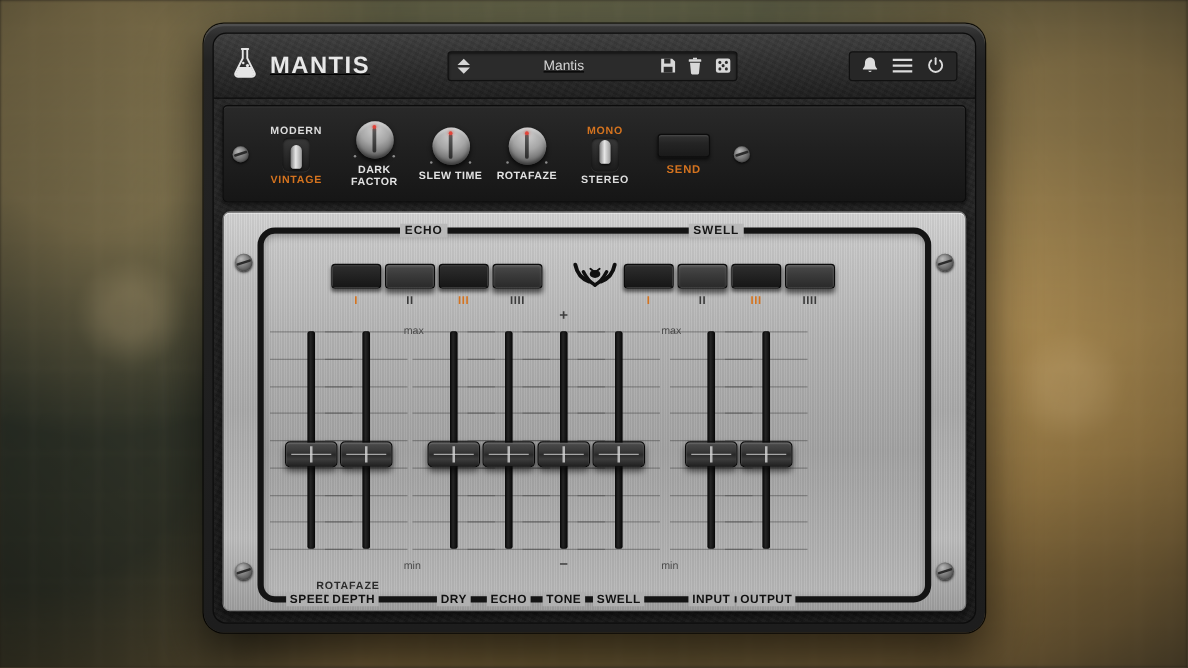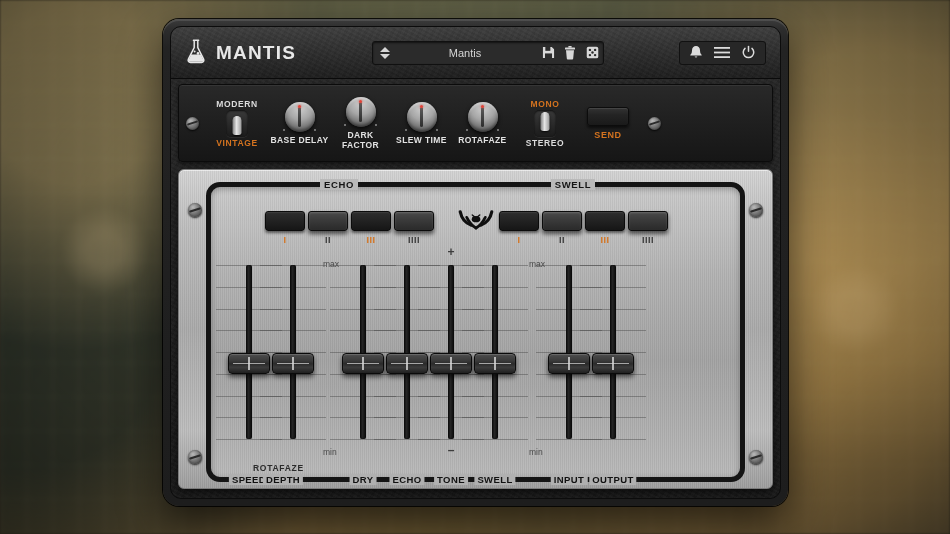--- a/index.html
+++ b/index.html
@@ -59,23 +59,24 @@
       repeating-linear-gradient(-63deg, rgba(255,255,255,.014) 0 3px, rgba(0,0,0,.02) 3px 6px),
       linear-gradient(180deg, #333 0%, #262626 10%, #1f1f1f 60%, #191919 100%);
     border: 1px solid #0c0c0c;
     overflow: hidden;
     position: relative;
   }
 
   
   #titlebar {
     height: 52px; display: flex; align-items: center;
-    padding: 0 14px; gap: 24px;
+    padding: 0 14px; gap: 10px;
     border-bottom: 1px solid #0a0a0a;
     background: linear-gradient(180deg, rgba(255,255,255,.05), rgba(0,0,0,.18));
+    text-decoration: underline;
   }
   #brand { display: flex; align-items: center; gap: 9px; }
   #brand-title { color: #e8e8e8; font-size: 19px; font-weight: bold; letter-spacing: 1.2px; }
 
   #preset-bar {
     display: flex; align-items: center;
     background: #2b2b2b; border: 1px solid #101010; border-radius: 3px;
     height: 24px; width: 232px; margin-left: 52px;
     box-shadow: inset 0 1px 2px rgba(0,0,0,.6);
   }
@@ -374,30 +375,20 @@
     </div>
 
     <div class="toggle-unit">
       <div class="toggle-cap tg-off">MODERN</div>
       <div class="switch-body">
         <div class="lever down"></div>
       </div>
       <div class="toggle-cap tg-on">VINTAGE</div>
     </div>
 
-    <div class="knob-unit">
-      <div class="knob">
-            <div class="knob-led"></div>
-          </div>
-      <div class="knob-ticks">
-            <div class="ktick l"></div>
-            <div class="ktick r"></div>
-          </div>
-      <div class="knob-label">BASE DELAY</div>
-    </div>
     <div class="knob-unit">
       <div class="knob">
             <div class="knob-led"></div>
           </div>
       <div class="knob-ticks">
             <div class="ktick l"></div>
             <div class="ktick r"></div>
           </div>
       <div class="knob-label">DARK FACTOR</div>
     </div>

